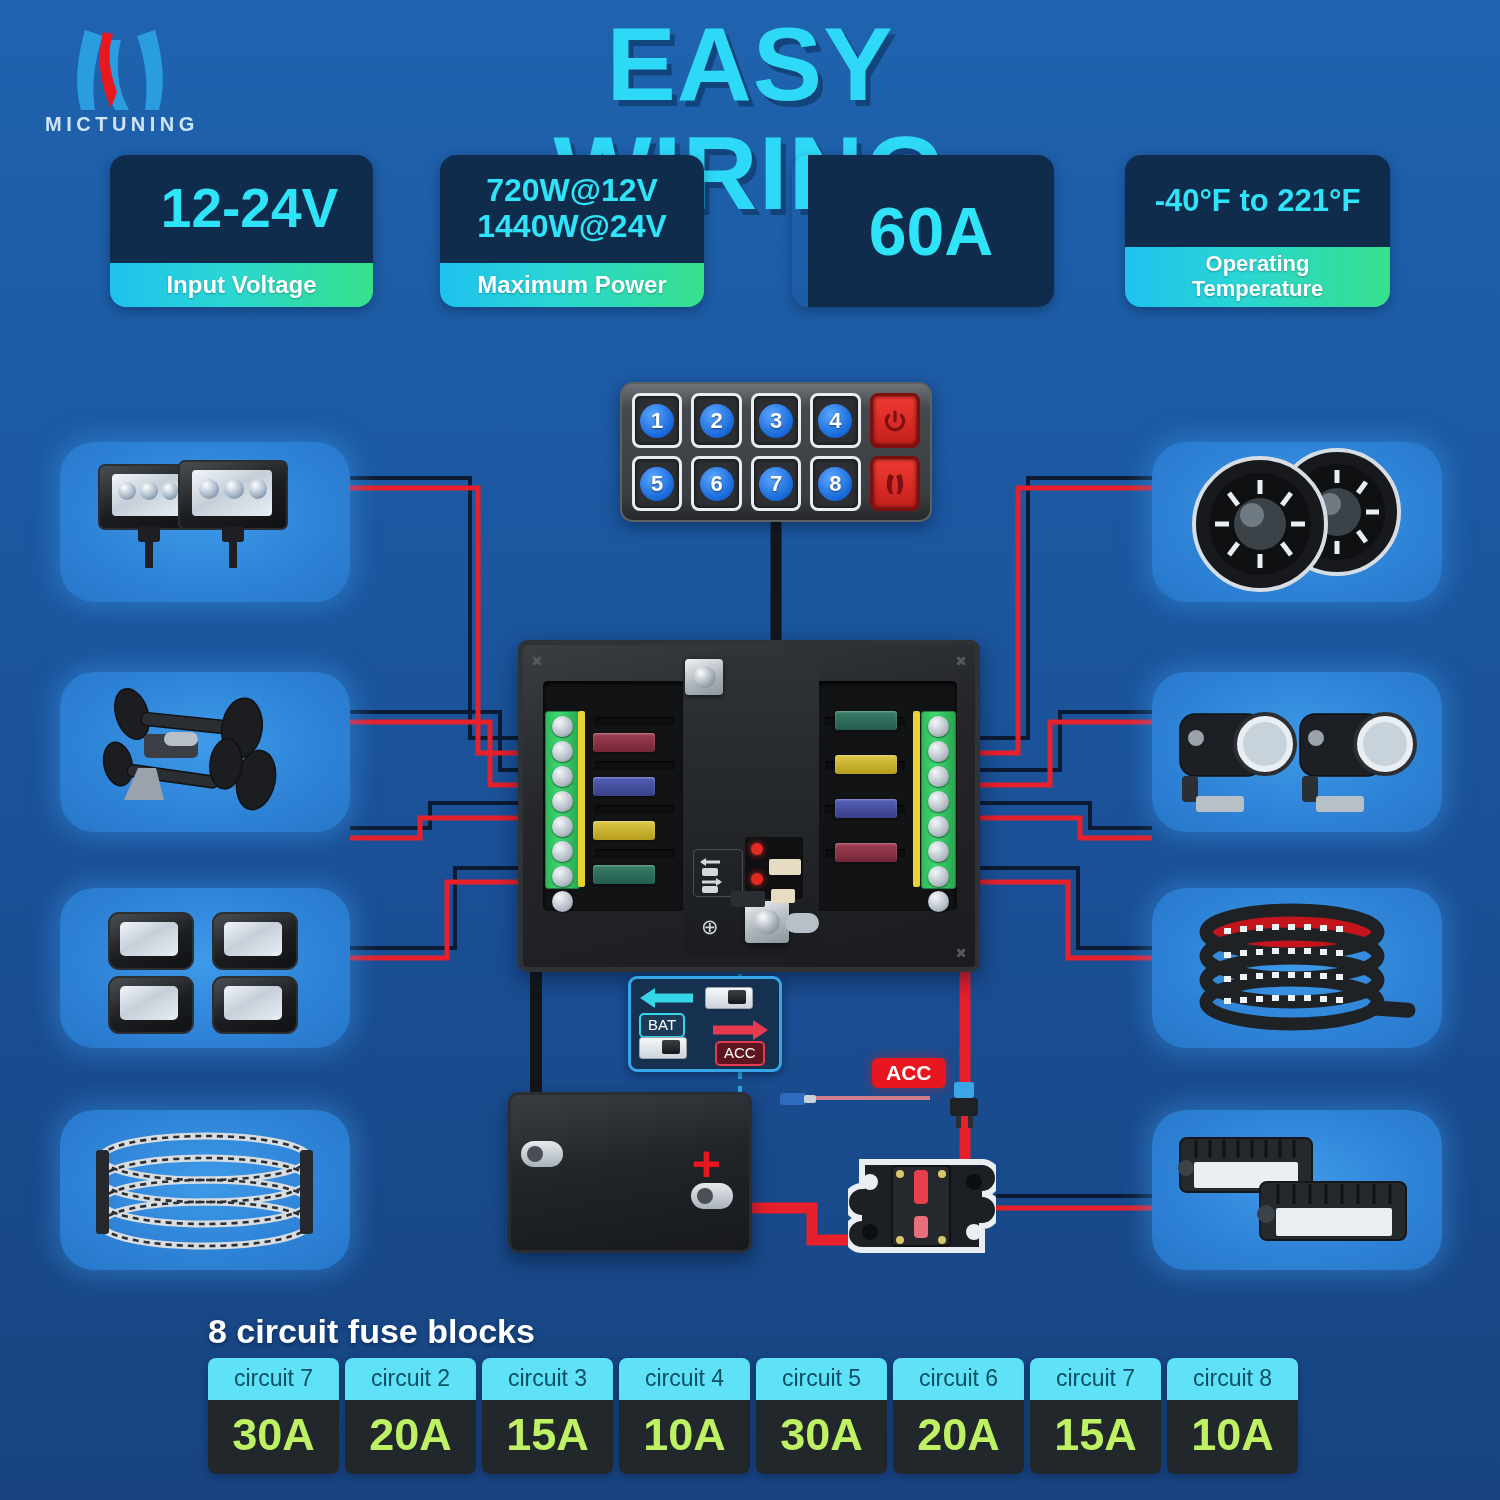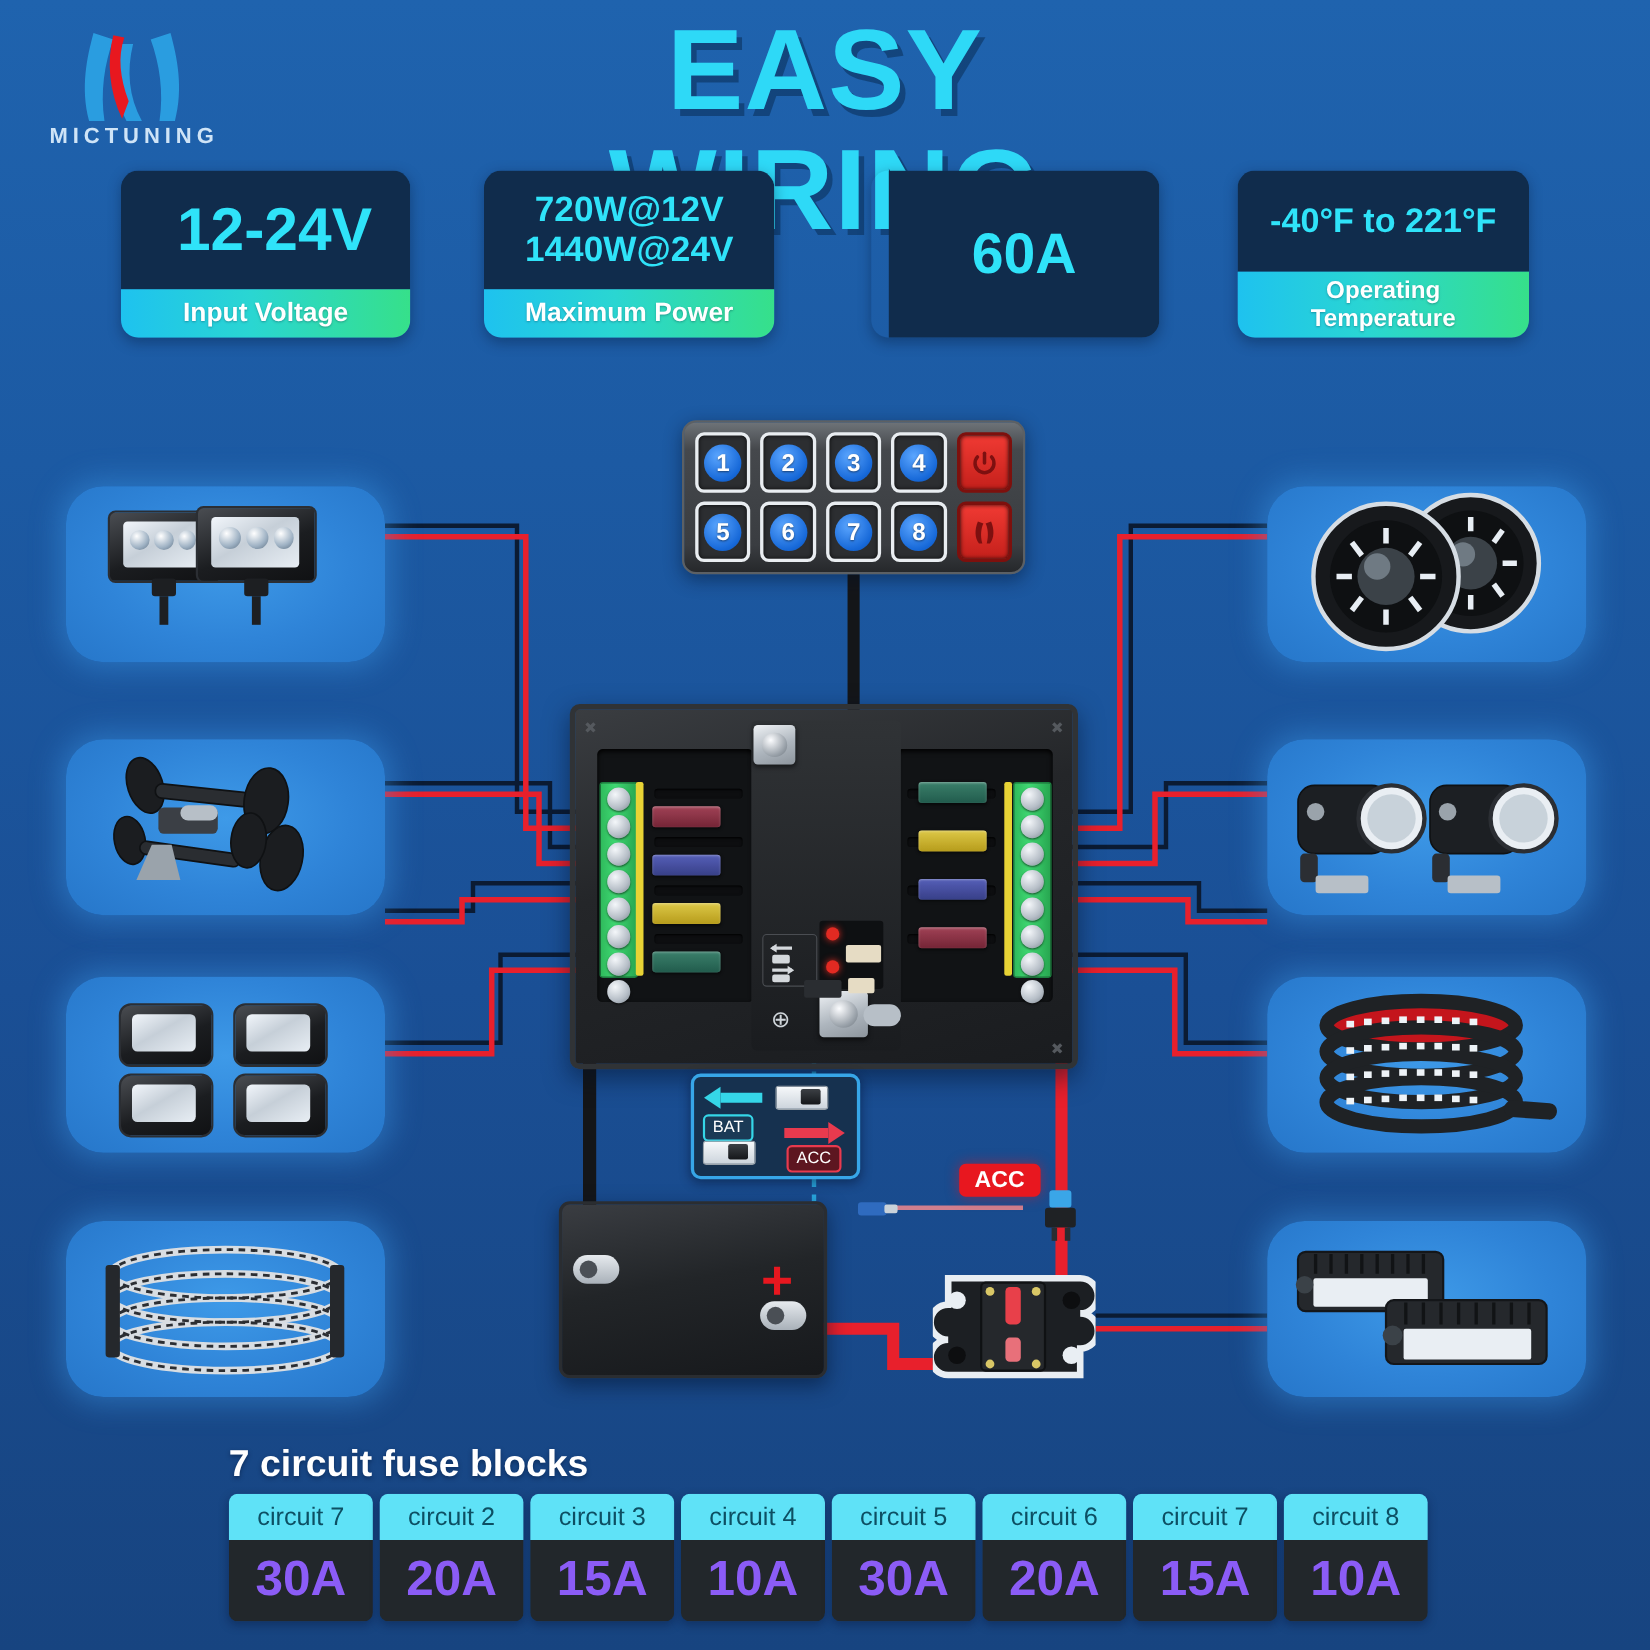--- a/index.html
+++ b/index.html
@@ -45,21 +45,21 @@
     color:#fff;font-weight:bold;text-align:center;
     display:flex;align-items:center;justify-content:center;
     line-height:1.12;padding:3px 8px;
     text-shadow:0 1px 2px rgba(0,40,60,.35);
   }
   #b0{left:110px;top:155px;width:263px;height:152px;}
   #b0 .val{font-size:55px;padding-left:28px;} #b0 .cap{height:38px;font-size:24px;}
   #b1{left:440px;top:155px;width:264px;height:152px;}
   #b1 .val{font-size:32px;} #b1 .cap{height:38px;font-size:24px;}
   #b2{left:792px;top:155px;width:262px;height:152px;}
-  #b2 .val{font-size:52px;margin-left:16px;} #b2 .cap{height:38px;font-size:24px;}
+  #b2 .val{font-size:68px;margin-left:16px;} #b2 .cap{height:38px;font-size:24px;}
   #b3{left:1125px;top:155px;width:265px;height:152px;}
   #b3 .val{font-size:31px;} #b3 .cap{height:54px;font-size:22px;}
 
   
   .pcard{
     border-radius:34px;
     background:radial-gradient(ellipse at 50% 45%,#3e9ae8 0%,#2f84d8 55%,#2676c9 100%);
     box-shadow:0 0 26px 6px rgba(60,150,230,.45);
     overflow:hidden;
   }
@@ -167,21 +167,21 @@
   #breaker{left:848px;top:1152px;width:148px;height:108px;}
 
   
   #tblTitle{left:208px;top:1312px;color:#fff;font-size:34px;font-weight:bold;
     text-shadow:0 2px 4px rgba(0,20,50,.5);}
   #table{left:208px;top:1358px;display:flex;gap:6px;}
   .col{width:131px;border-radius:8px;overflow:hidden;
     box-shadow:0 3px 9px rgba(0,15,45,.35);}
   .col .h{background:#5fe2f7;color:#0d4f63;font-size:23px;
     text-align:center;padding:7px 0 8px;font-weight:normal;}
-  .col .v{background:#22272b;color:#8b5cf6;font-size:45px;font-weight:bold;
+  .col .v{background:#22272b;color:#bef264;font-size:45px;font-weight:bold;
     text-align:center;padding:9px 0 13px;}
 </style>
 </head>
 <body>
 
 <svg class="wires" viewBox="0 0 1500 1500">
   <g fill="none" stroke="#0b1b33" stroke-width="4">
     <path d="M350,478 H470 V738 H548"></path>
     <path d="M350,712 H500 V770 H548"></path>
     <path d="M350,828 H430 V803 H548"></path>
@@ -668,21 +668,21 @@
   <circle cx="126" cy="80" r="8" fill="#e9eef3"></circle>
   <rect x="44" y="14" width="58" height="80" rx="4" fill="#25282c" stroke="#0f1113" stroke-width="2"></rect>
   <rect x="66" y="18" width="14" height="34" rx="4" fill="#e8404a"></rect>
   <rect x="66" y="64" width="14" height="22" rx="4" fill="#e8707a"></rect>
   <circle cx="52" cy="22" r="4" fill="#d9c766"></circle>
   <circle cx="94" cy="22" r="4" fill="#d9c766"></circle>
   <circle cx="52" cy="88" r="4" fill="#d9c766"></circle>
   <circle cx="94" cy="88" r="4" fill="#d9c766"></circle>
 </svg>
 
-<div class="abs" id="tblTitle">7 circuit fuse blocks</div>
+<div class="abs" id="tblTitle">8 circuit fuse blocks</div>
 <div class="abs" id="table">
   <div class="col">
     <div class="h">circuit 7</div>
     <div class="v">30A</div>
   </div>
   <div class="col">
     <div class="h">circuit 2</div>
     <div class="v">20A</div>
   </div>
   <div class="col">

